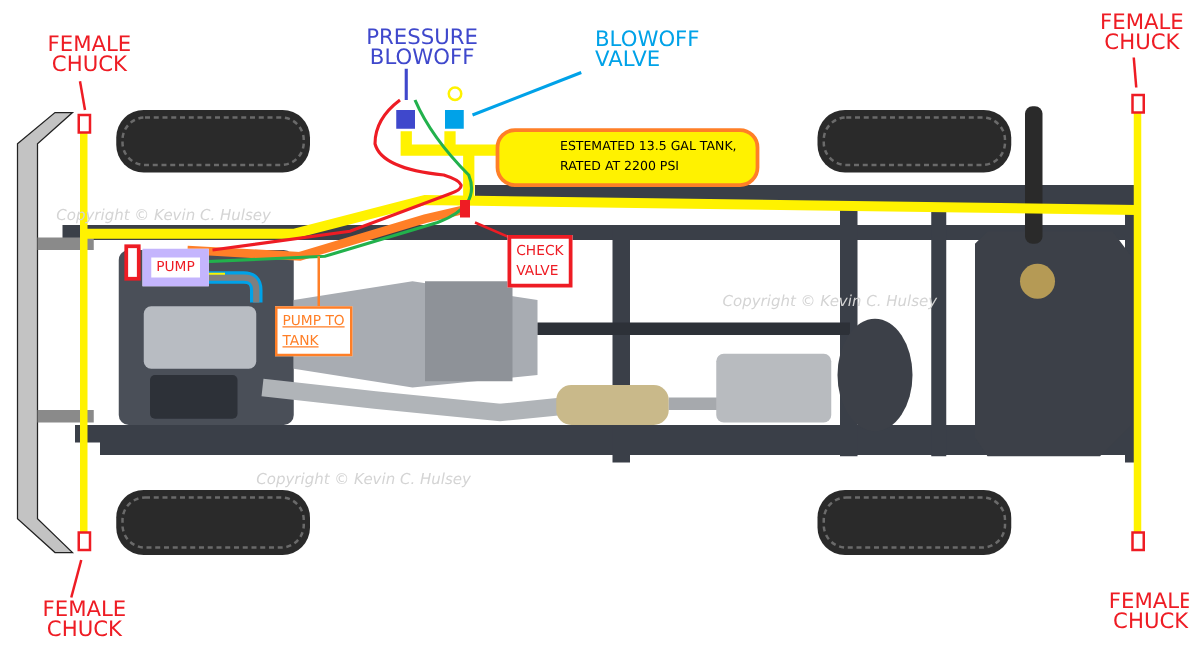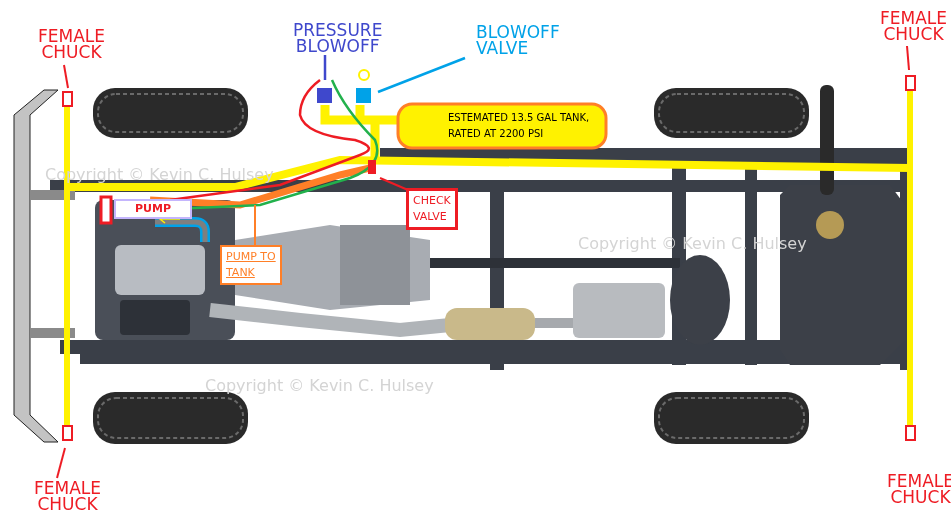--- a/index.html
+++ b/index.html
@@ -1,21 +1,21 @@
 <!DOCTYPE html>
 <html><head>
   <meta charset="utf-8">
   <style>
     html, body { margin: 0; padding: 0; background: #ffffff; }
     body { width: 951px; height: 523px; position: relative; overflow: hidden; font-family: "DejaVu Sans", sans-serif; }
     #diagram { position: absolute; left: 0; top: 0; width: 951px; height: 523px; }
     .lbl { position: absolute; font-size: 17px; line-height: 16px; text-align: center; white-space: pre-line; }
     .red { color: #ee1c24; }
     .box-lbl { position: absolute; font-size: 11px; line-height: 16px; padding: 2px 4px; background: #fff; white-space: pre-line; }
-    .wm { position: absolute; font-size: 16px; color: #d4d4d4; white-space: nowrap; }
+    .wm { position: absolute; font-size: 12px; color: #d4d4d4; white-space: nowrap; font-style: italic; }
   </style>
 </head>
 <body>
 
 <svg id="diagram" viewBox="0 0 951 523" xmlns="http://www.w3.org/2000/svg">
 
   <path d="M14,115 L44,90 L58,90 L30,115 L30,415 L58,442 L44,442 L14,415 Z" fill="#c3c3c3" stroke="#222" stroke-width="1"></path>
 
   <g>
     <rect x="93" y="88" width="155" height="50" rx="22" fill="#2a2a2a"></rect>
@@ -121,21 +121,21 @@
 CHUCK</div>
 <div class="lbl red" style="left:887px; top:473px;">FEMALE
 CHUCK</div>
 <div class="lbl" style="left:293px; top:22px; color:#3f48cc;">PRESSURE
 BLOWOFF</div>
 <div class="lbl" style="left:476px; top:24px; color:#00a2e8; text-align:left;">BLOWOFF
 VALVE</div>
 <div class="lbl" style="left:424px; top:110px; color:#000; text-align:left; font-size:10px;margin-left:24px;">ESTEMATED 13.5 GAL TANK,
 RATED AT 2200 PSI</div>
 
-<div class="box-lbl" style="left:114px; top:199px; color:#ee1c24; border:2px solid #c4b5fd; padding:0 19px;font-weight:bold;">PUMP</div>
+<div class="box-lbl" style="left:114px; top:199px; color:#ee1c24; border:7px solid #c4b5fd; padding:0 4px;">PUMP</div>
 <div class="box-lbl" style="left:220px; top:245px; color:#ff7f27; border:2px solid #ff7f27;text-decoration:underline;">PUMP TO
 TANK</div>
 <div class="box-lbl" style="left:406px; top:188px; color:#ee1c24; border:3px solid #ee1c24;">CHECK
 VALVE</div>
 
 <div class="wm" style="left:45px; top:165px;">Copyright © Kevin C. Hulsey</div>
 <div class="wm" style="left:578px; top:234px;">Copyright © Kevin C. Hulsey</div>
 <div class="wm" style="left:205px; top:376px;">Copyright © Kevin C. Hulsey</div>
 
 </body></html>

